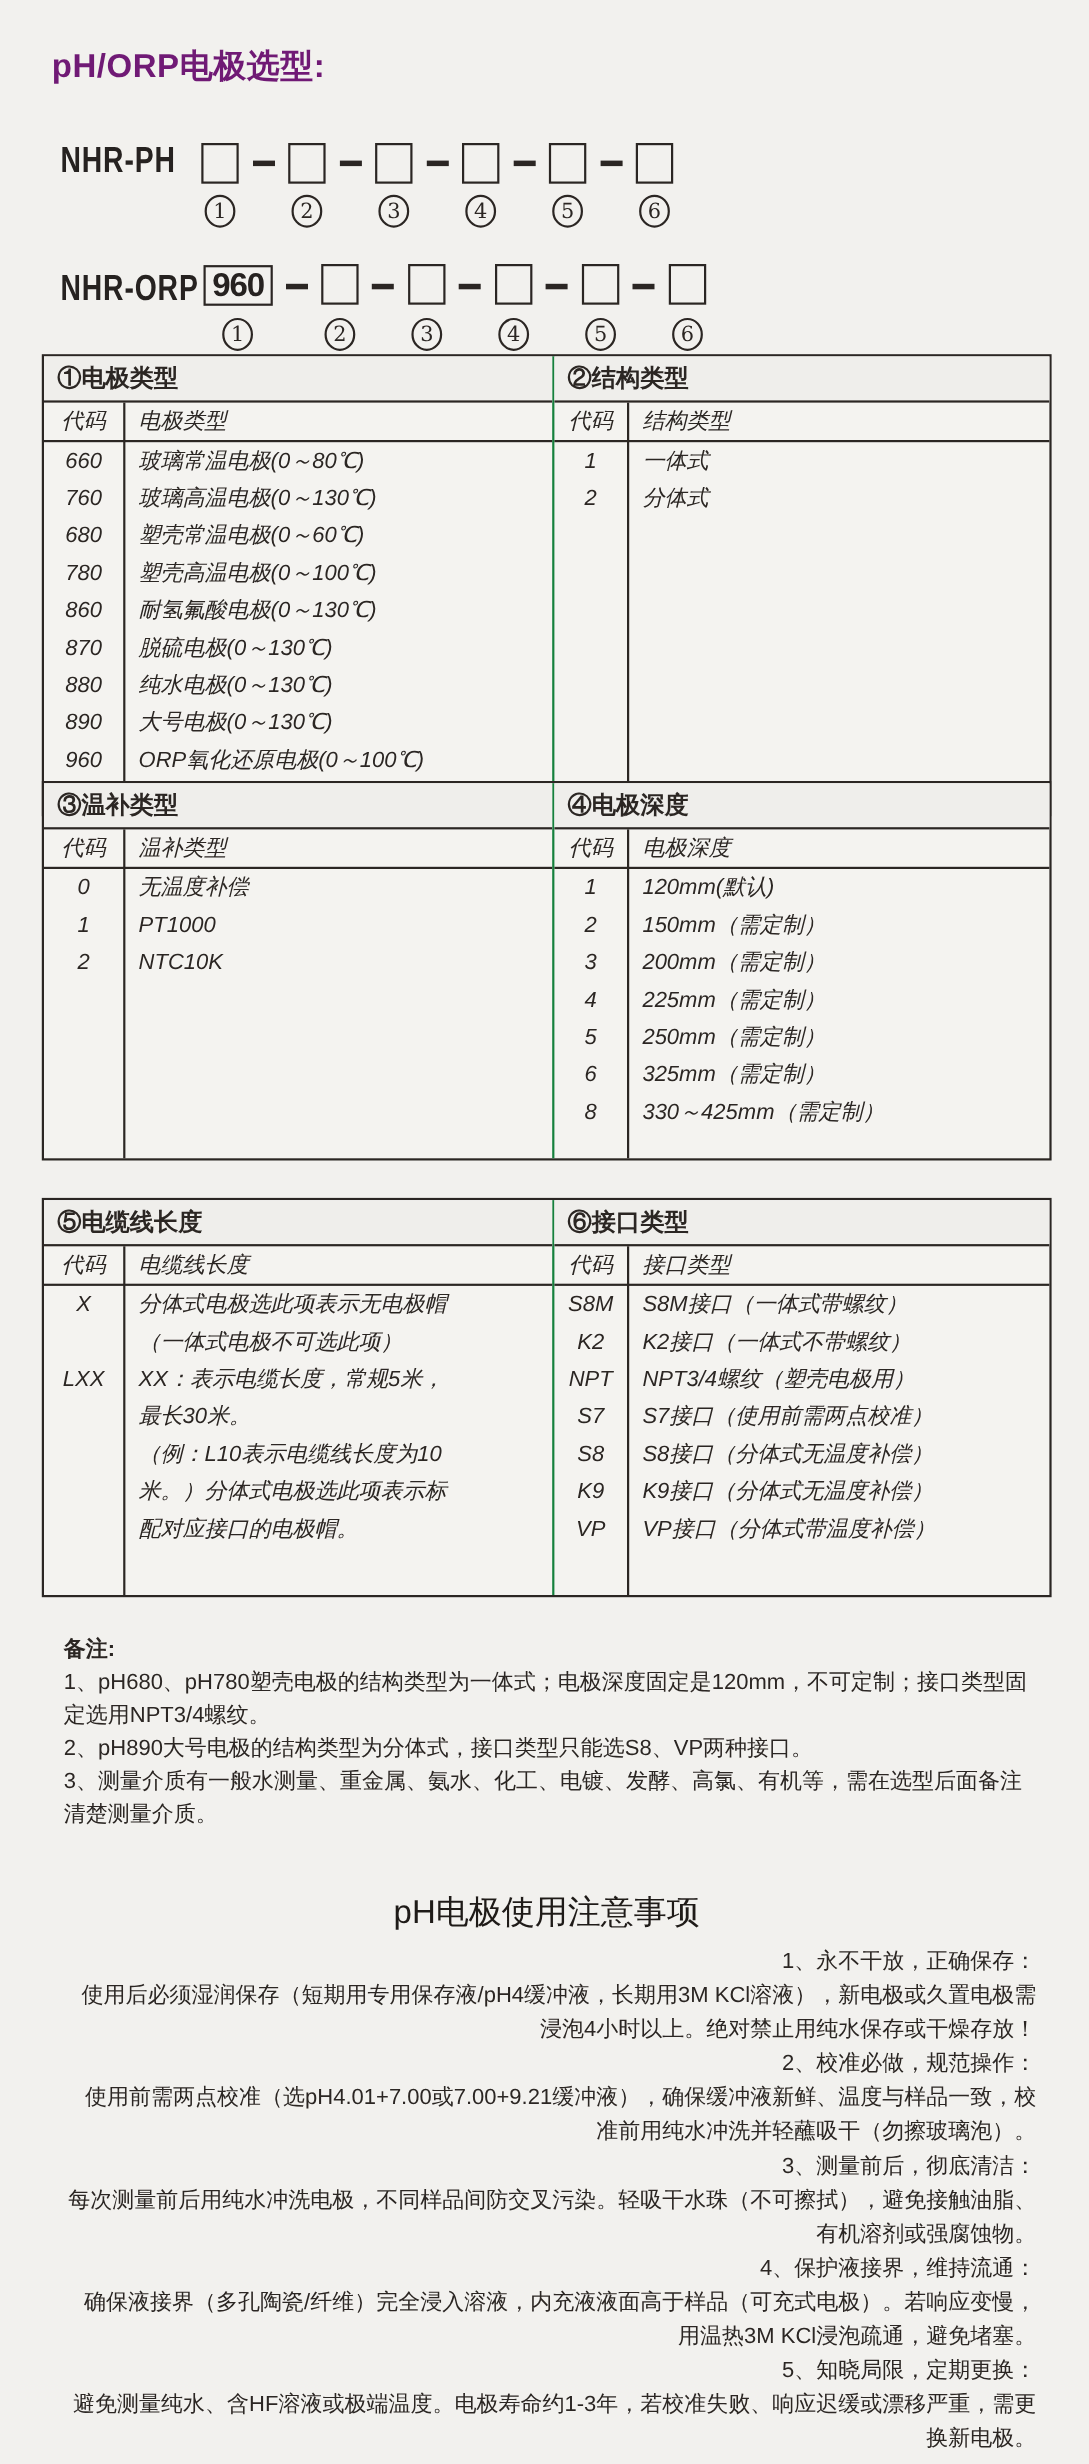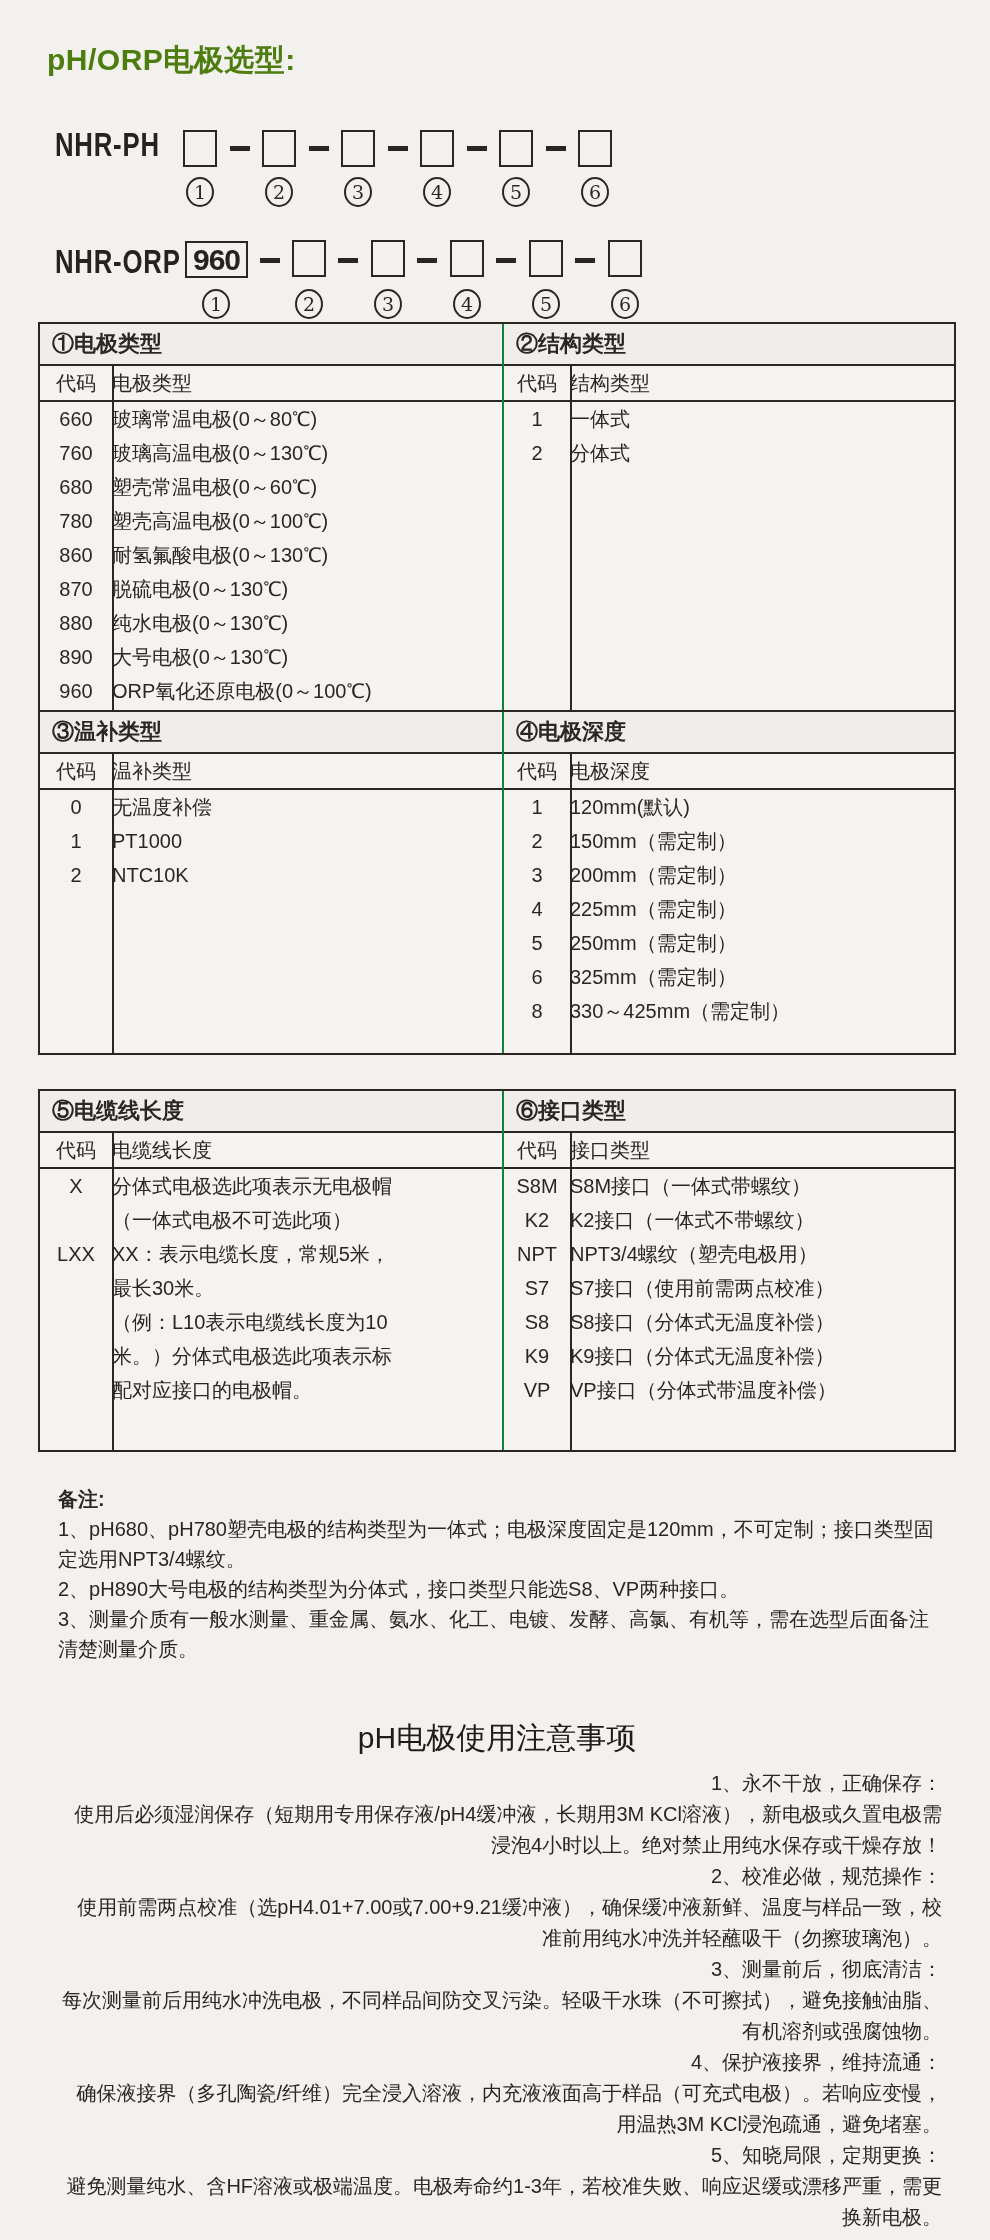--- a/index.html
+++ b/index.html
@@ -7,21 +7,21 @@
     position:relative;
     width:990px;height:2240px;
     background:#f2f1ee;
     color:#2b2623;
     font-family:"Liberation Sans", sans-serif;
     overflow:hidden;
   }
   
   .doc-title{
     position:absolute;left:47px;top:40px;
-    font-size:30px;font-weight:700;color:#4d7c0f;
+    font-size:30px;font-weight:700;color:#701a75;
     letter-spacing:0.5px;
   }
   
   .model-row{position:absolute;left:0;width:990px;height:95px;}
   .model-prefix{
     position:absolute;left:55px;
     font-size:33px;font-weight:700;color:#262220;
     transform:scaleX(0.78);transform-origin:0 0;
     letter-spacing:1px;white-space:nowrap;
   }
@@ -52,29 +52,29 @@
   .panel-left{width:464px;border-right:2px solid #15803d;}
   .panel-right{flex:1;}
   .panel-header{
     height:40px;box-sizing:content-box;
     border-bottom:2px solid #2b2623;
     background:#efeeeb;
     font-size:22px;font-weight:700;
     display:flex;align-items:center;
     padding-left:12px;
   }
-  .panel-body{position:relative;flex:1;}
+  .panel-body{position:relative;flex:1;font-style:italic;}
   .panel-body::before{
     content:"";position:absolute;top:0;bottom:0;left:var(--cw);
     width:2px;background:#2b2623;
   }
   .t-row{display:flex;font-size:20px;line-height:34px;}
   .t-head{border-bottom:2px solid #2b2623;}
   .t-code{width:var(--cw);text-align:center;flex:none;}
-  .t-desc{flex:1;}
+  .t-desc{flex:1;padding-left:14px;}
   .panel-left{--cw:72px;}
   .panel-right{--cw:66px;}
   
   .remarks{
     position:absolute;left:58px;width:884px;
     font-size:20px;line-height:30px;
   }
   .remarks-label{font-weight:700;}
   
   .usage-heading{

